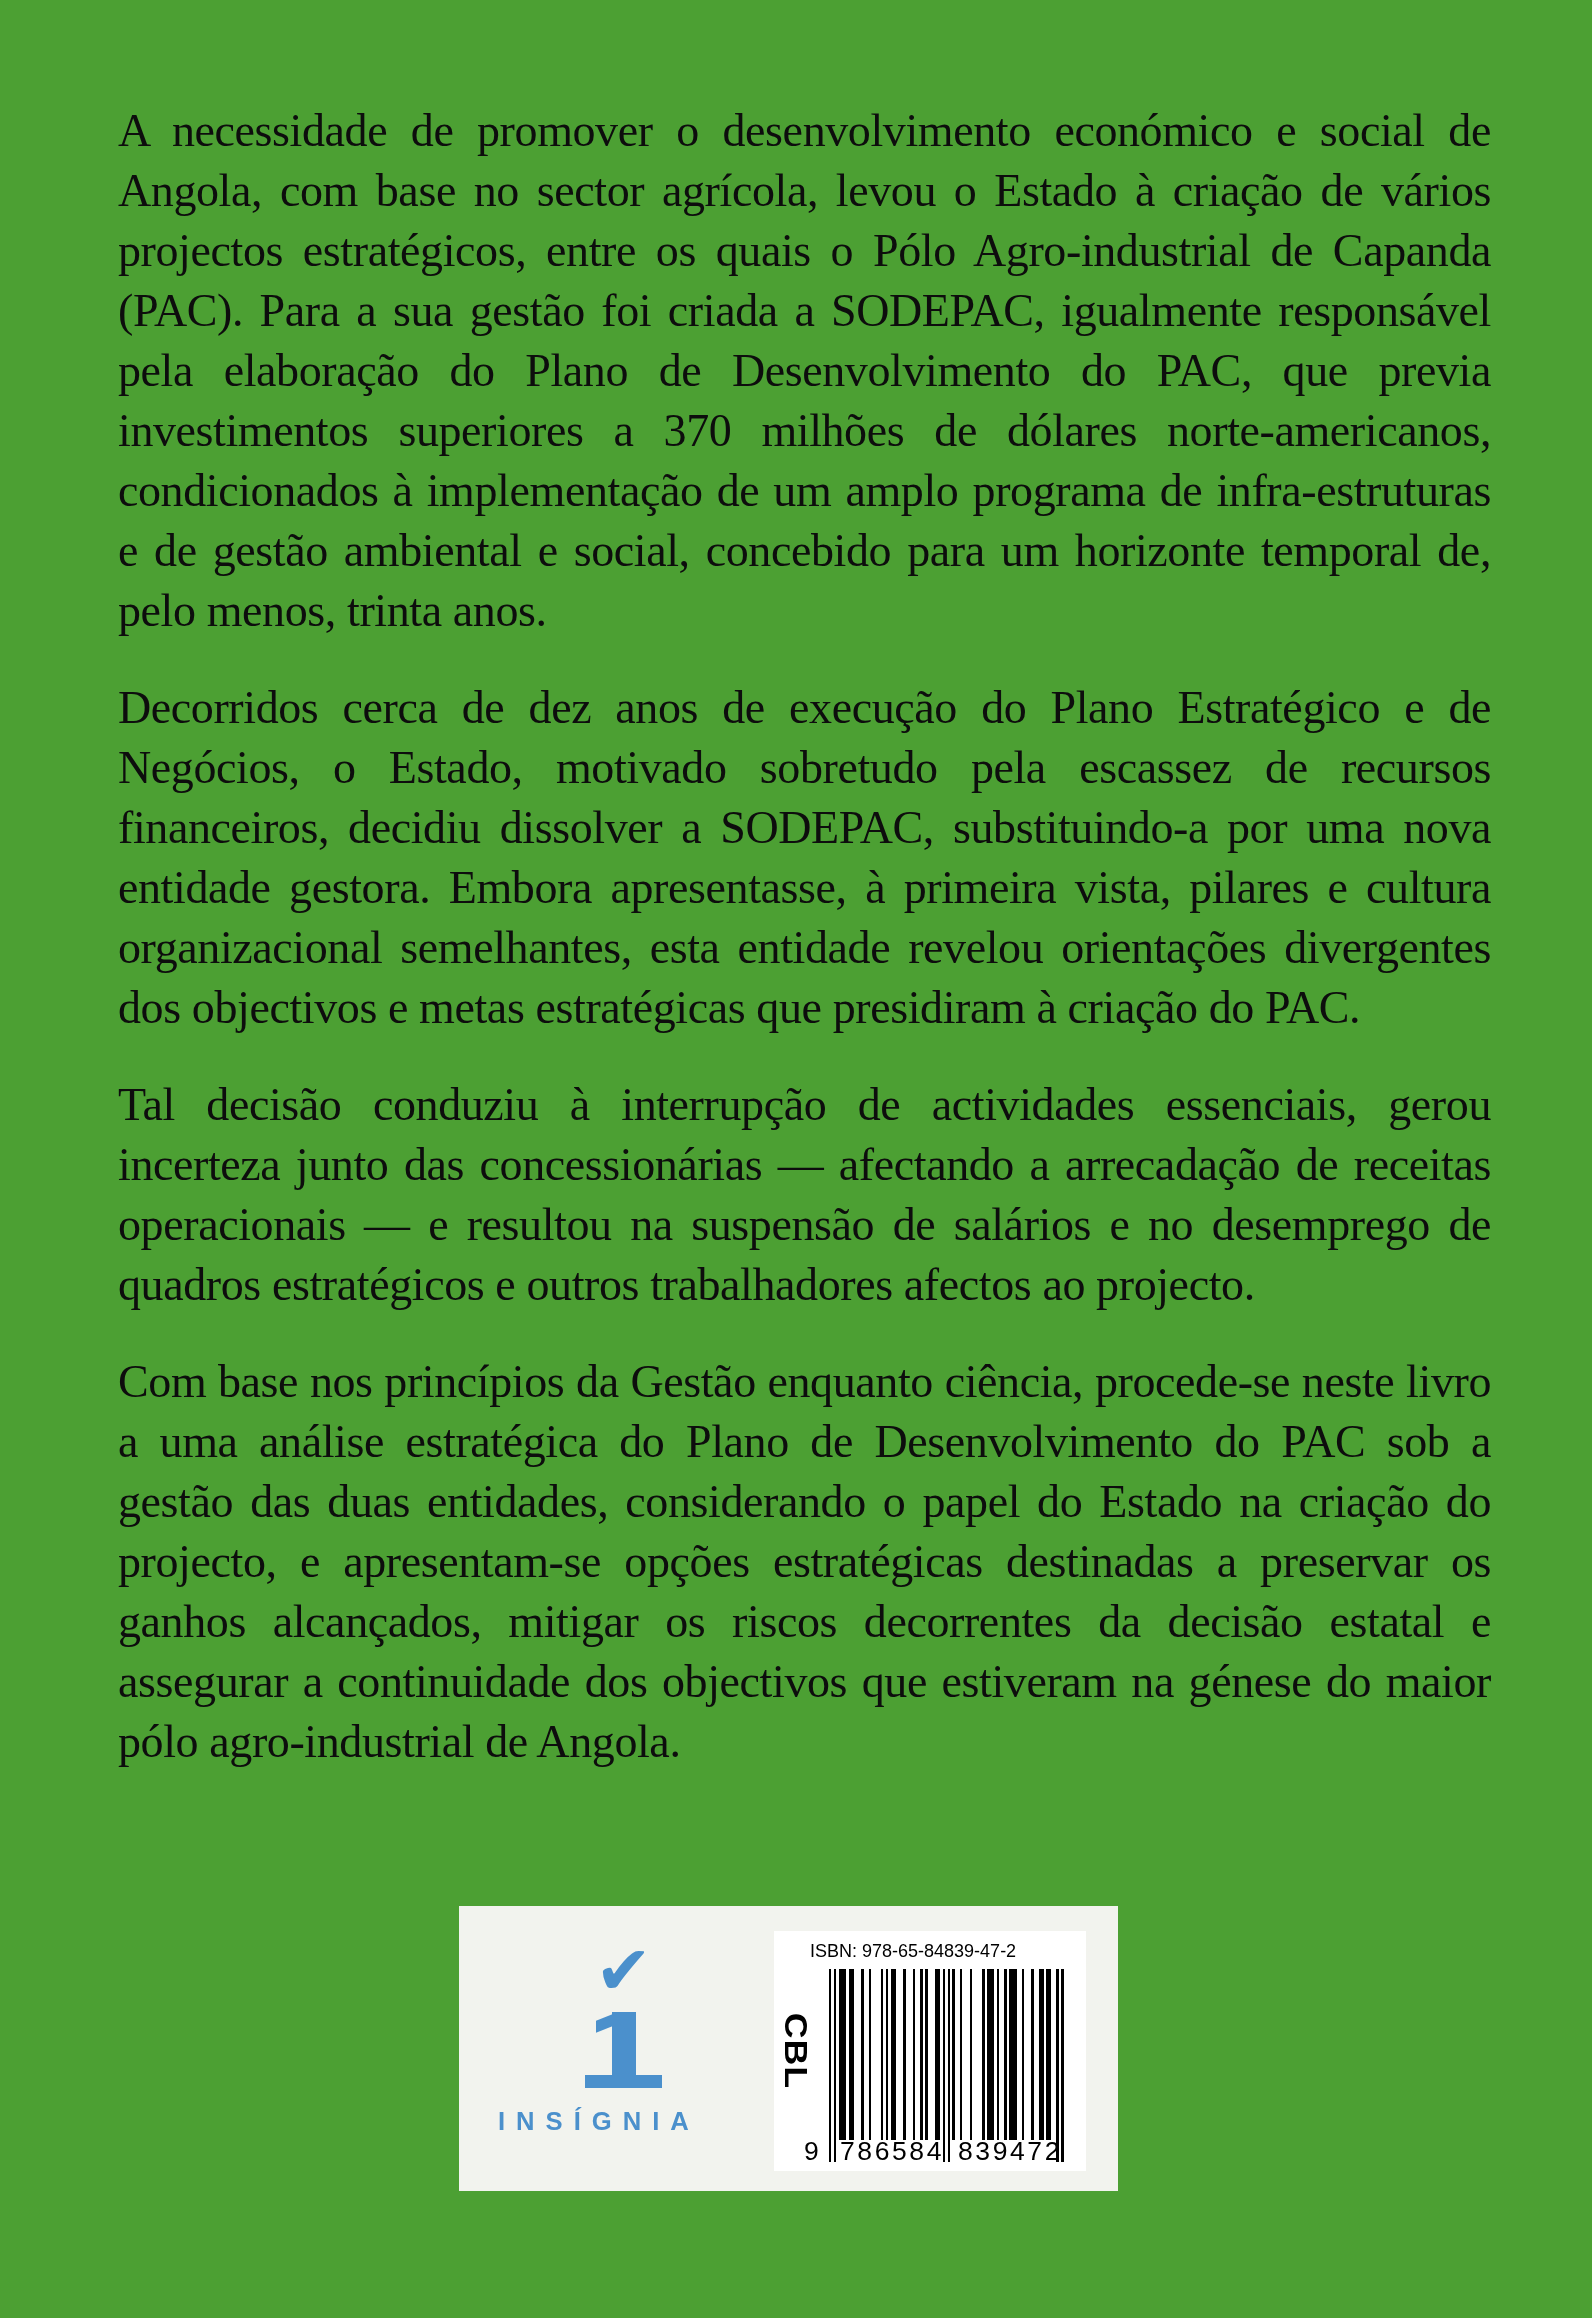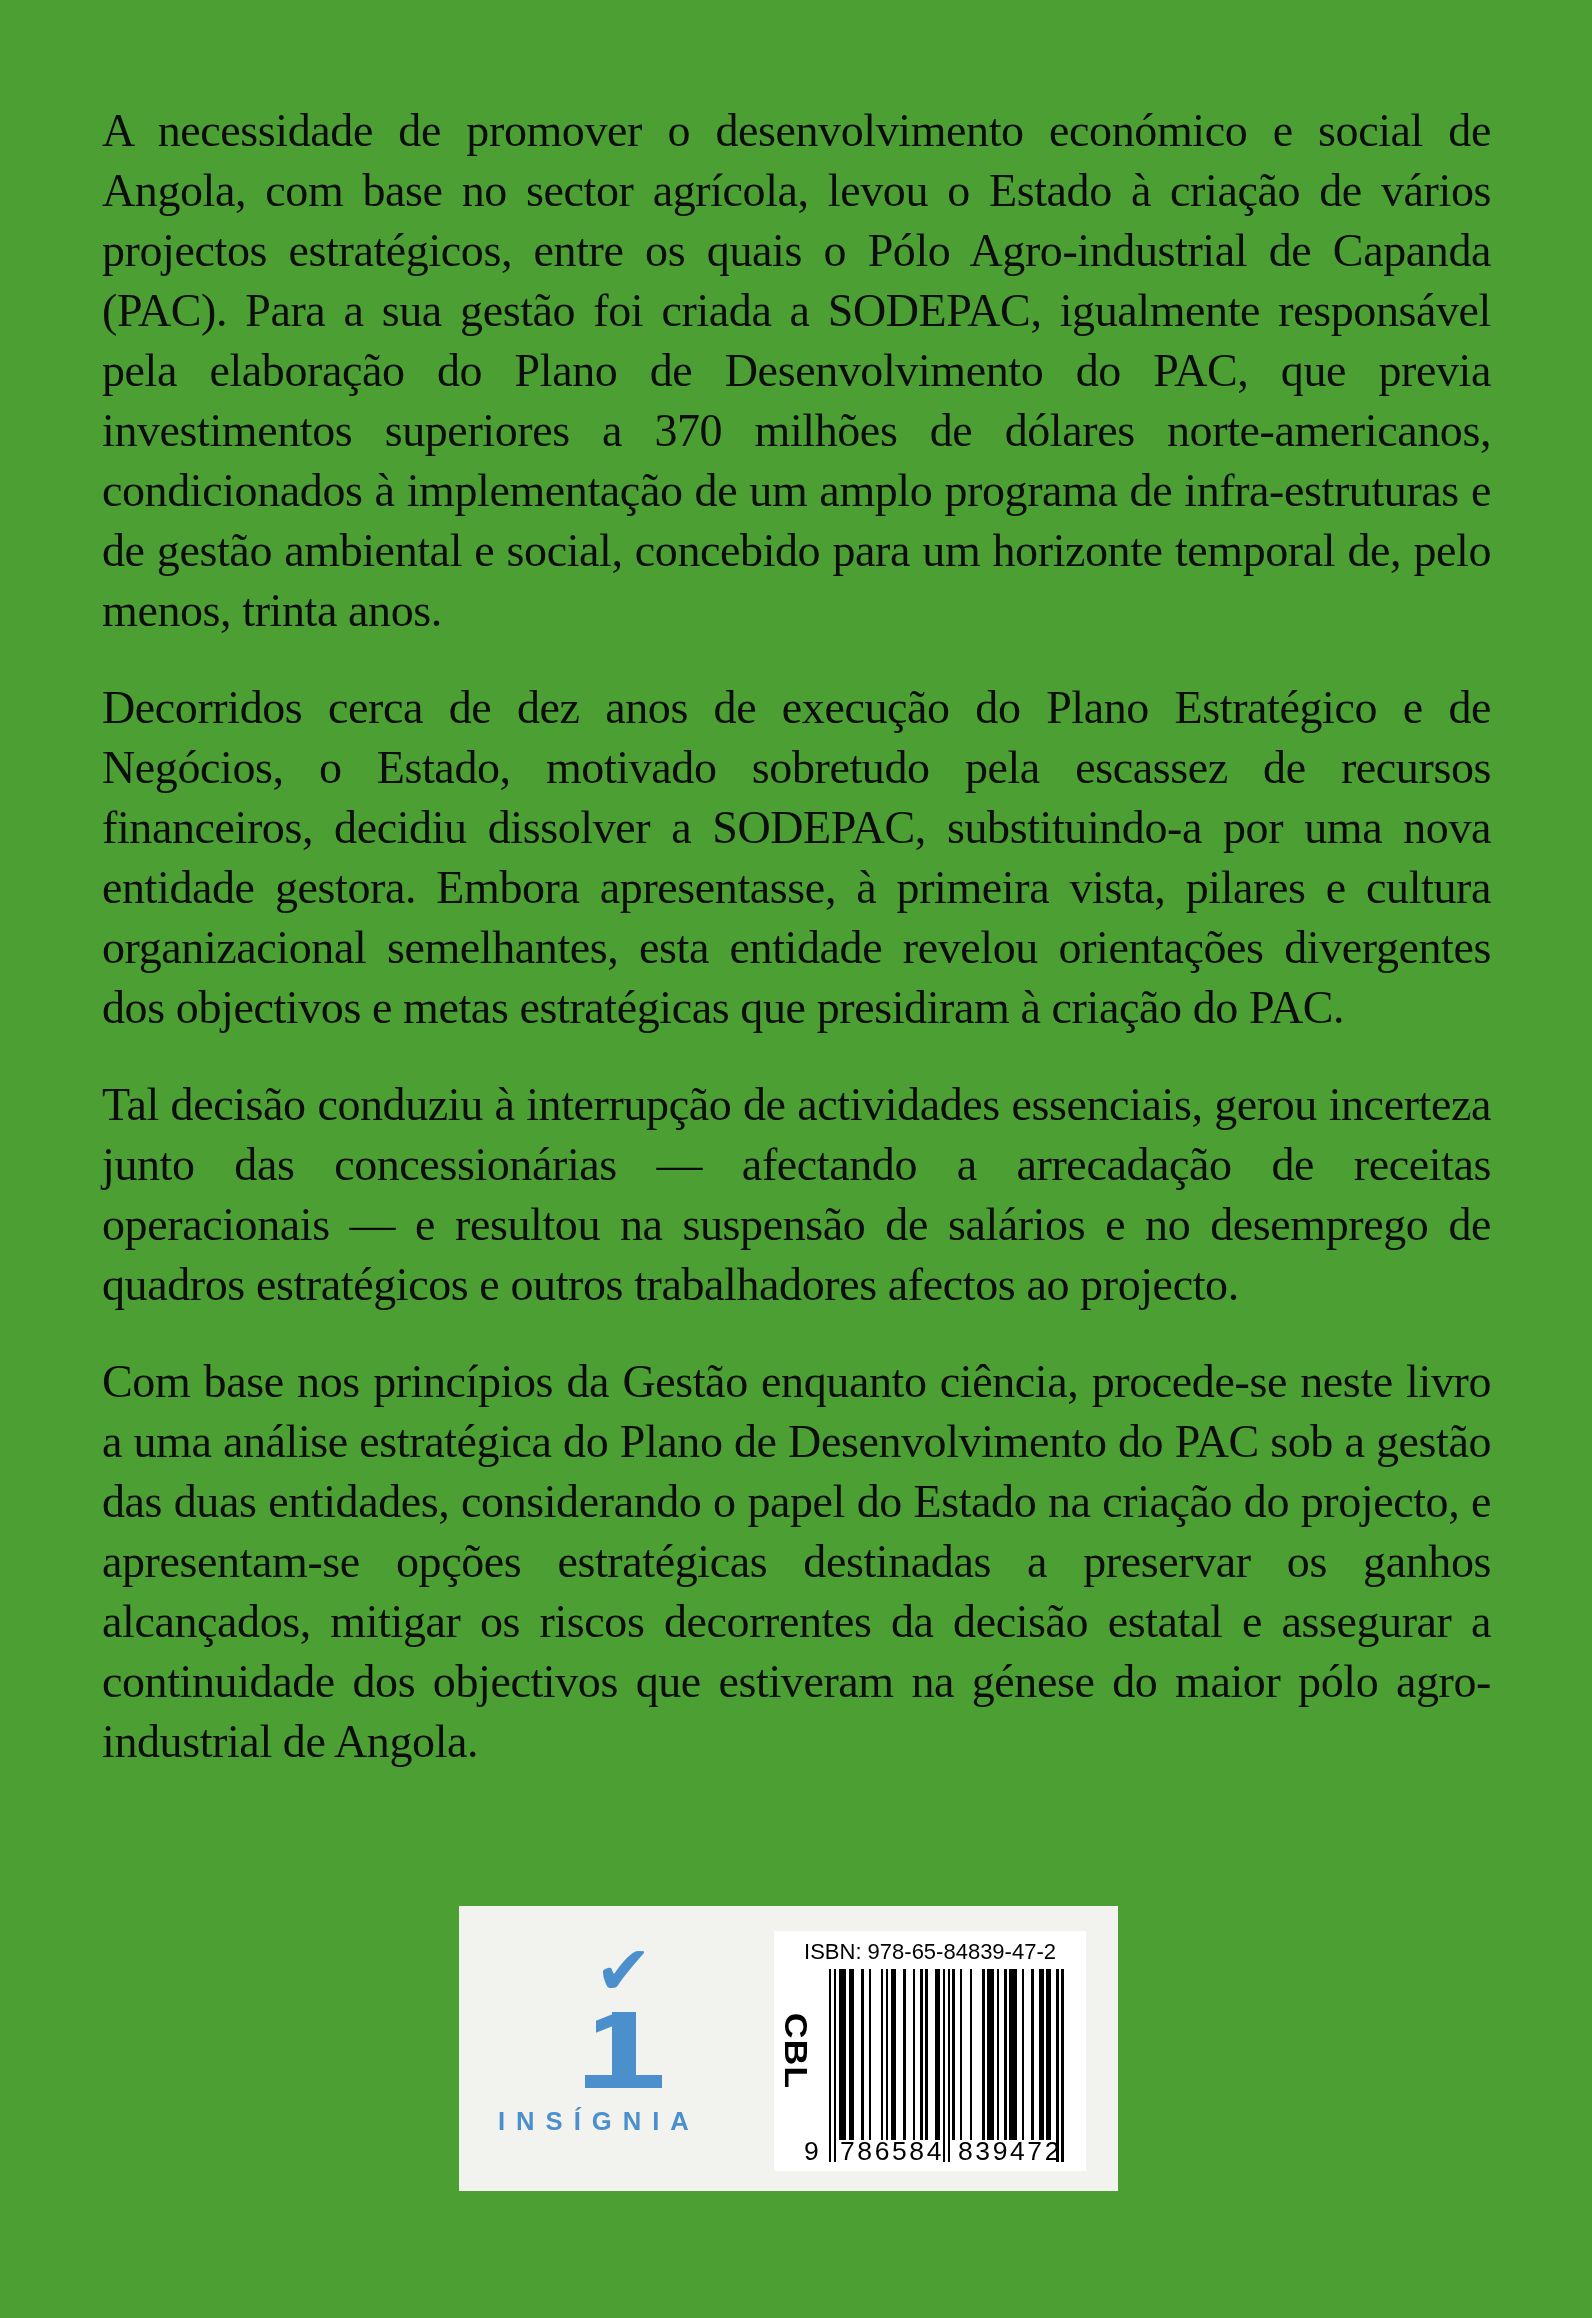--- a/index.html
+++ b/index.html
@@ -13,21 +13,21 @@
 
   
   .blurb {
     position: absolute;
     left: 102px; top: 101px; width: 1389px;
     color: var(--ink, #0d0d0d);
     font-size: 46px; line-height: 60px;
     letter-spacing: -0.4px;
     text-align: justify;
   }
-  .blurb p { margin: 0 0 37px 0; }
+  .blurb p { margin: 0 0 37px 16px; }
 
   
   .pub-box {
     position: absolute;
     left: 459px; top: 1906px; width: 659px; height: 285px;
     background: var(--box, #F2F3EE);
   }
 
   
   .logo { position: absolute; left: 28px; top: 0; width: 273px; height: 100%; }
@@ -67,22 +67,21 @@
   
   .isbn-panel {
     position: absolute; left: 315px; top: 25px;
     width: 312px; height: 240px;
     background: #ffffff;
     font-family: "Liberation Sans", "DejaVu Sans", sans-serif;
     color: #000;
   }
   .isbn-label {
     position: absolute; left: 0; right: 0; top: 6.8px;
-    text-align: center;
-    font-size: 22px; line-height: 27px;
+    font-size: 18px; line-height: 27px; padding-left: 36px;
   }
   .cbl {
     position: absolute; left: -1.7px; top: 82px;
     width: 46px; height: 75px;
     display: flex; align-items: center; justify-content: center;
   }
   .cbl span {
     display: block;
     transform: rotate(90deg) scaleX(1.15);
     font-weight: 700; font-size: 31px; letter-spacing: 0.9px;

